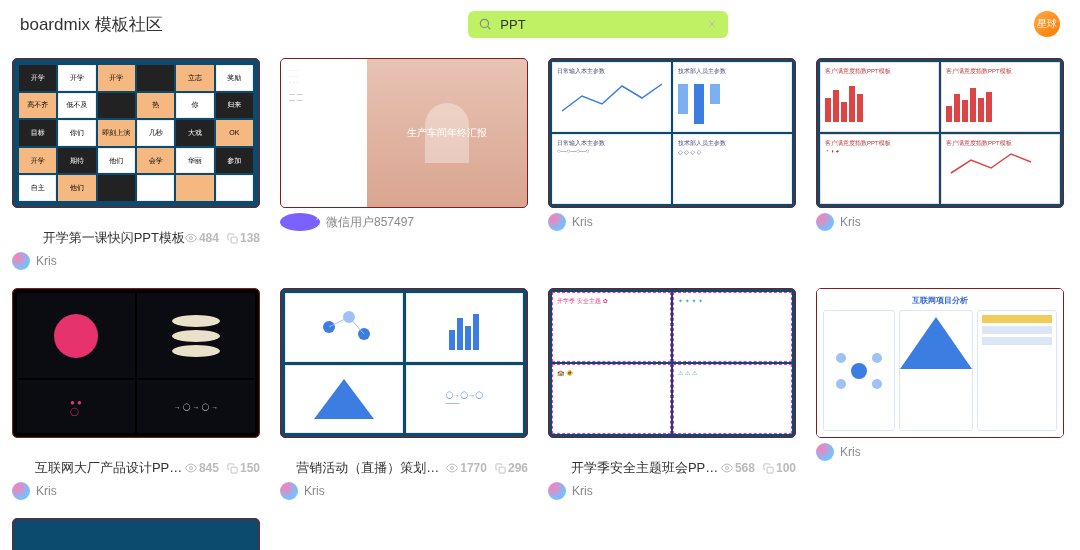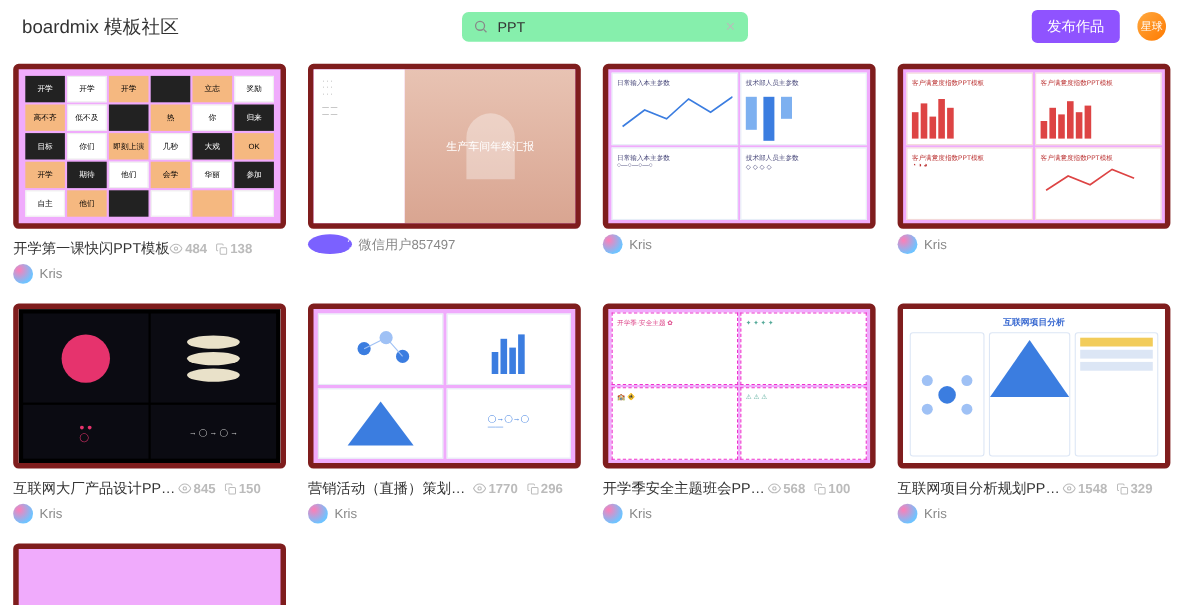--- a/index.html
+++ b/index.html
@@ -7,39 +7,38 @@
       font-family: -apple-system, BlinkMacSystemFont, "PingFang SC", "Microsoft YaHei", sans-serif;
       background: #fff;
       width: 1080px;
       height: 550px;
       overflow: hidden;
     }
     .header {
       display: flex;
       align-items: center;
       padding: 8px 20px;
-      gap: 16px;
       height: 48px;
       justify-content: center;
     }
     .brand {
       font-size: 17px;
       font-weight: 500;
       color: #333;
       white-space: nowrap;
     }
     .search-wrap {
       flex: 1;
       display: flex;
       justify-content: center;
     }
     .search-box {
       display: flex;
       align-items: center;
-      background: #86efac;
+      background: #bef264;
       border-radius: 6px;
       padding: 6px 10px;
       width: 260px;
       gap: 8px;
     }
     .search-box input {
       flex: 1;
       border: none;
       background: transparent;
       outline: none;
@@ -67,31 +66,31 @@
     .grid {
       display: grid;
       grid-template-columns: repeat(4, 1fr);
       gap: 18px 20px;
       padding: 10px 16px 0 12px;
     }
     .card { width: 100%; }
     .thumb {
       width: 100%;
       height: 150px;
-      border: 5px solid #7f1d1d;
+      border: 1px solid #7f1d1d;
       border-radius: 5px;
-      background: #f0abfc;
+      background: #0c4a6e;
       overflow: hidden;
       position: relative;
     }
     .meta-row {
       display: flex;
       align-items: center;
-      justify-content: flex-start;
-      margin-top: 9px;
+      justify-content: flex-end;
+      margin-top: 21px;
       font-size: 13px;
       color: #333;
     }
     .title {
       font-weight: 500;
       white-space: nowrap;
       overflow: hidden;
       text-overflow: ellipsis;
       max-width: 150px;
     }
@@ -150,21 +149,20 @@
       </span>
       <input type="text" value="PPT" style="">
       <span class="clear">
         <svg width="12" height="12" viewBox="0 0 24 24" fill="none" stroke="currentColor" stroke-width="2">
             <line x1="18" y1="6" x2="6" y2="18"></line>
             <line x1="6" y1="6" x2="18" y2="18"></line>
           </svg>
       </span>
     </div>
   </div>
-  <button class="publish-btn">发布作品</button>
   <div class="avatar-orb">星球</div>
 </div>
 
 <div class="grid">
 
   <div class="card">
     <div class="thumb">
       <div class="thumb-grid">
         <div class="tg-cell">开学</div>
           <div class="tg-cell w">开学</div>
@@ -434,39 +432,20 @@
               <div class="pyr"></div>
             </div>
           <div class="t8box" style="padding:4px">
               <div style="height:8px;background:#f2cc5a;margin-bottom:3px"></div>
               <div style="height:8px;background:#dce6f5;margin-bottom:3px"></div>
               <div style="height:8px;background:#dce6f5"></div>
             </div>
         </div>
       </div>
     </div>
-    <div class="meta-row">
-      <div class="title">互联网项目分析规划PPT...</div>
-      <div class="stats">
-        <span>
-            <svg width="12" height="12" viewBox="0 0 24 24" fill="none" stroke="currentColor" stroke-width="2">
-              <path d="M1 12s4-8 11-8 11 8 11 8-4 8-11 8-11-8-11-8z"></path>
-              <circle cx="12" cy="12" r="3"></circle>
-            </svg>
-            <span>1548</span>
-          </span>
-        <span>
-            <svg width="11" height="11" viewBox="0 0 24 24" fill="none" stroke="currentColor" stroke-width="2">
-              <rect x="9" y="9" width="13" height="13" rx="2"></rect>
-              <path d="M5 15H4a2 2 0 0 1-2-2V4a2 2 0 0 1 2-2h9a2 2 0 0 1 2 2v1"></path>
-            </svg>
-            <span>329</span>
-          </span>
-      </div>
-    </div>
     <div class="author-row">
       <div class="author-ava"></div>
       <span>Kris</span>
     </div>
   </div>
 
   <div class="card partial-card" style="grid-column:1/2">
     <div class="thumb"></div>
   </div>
 

